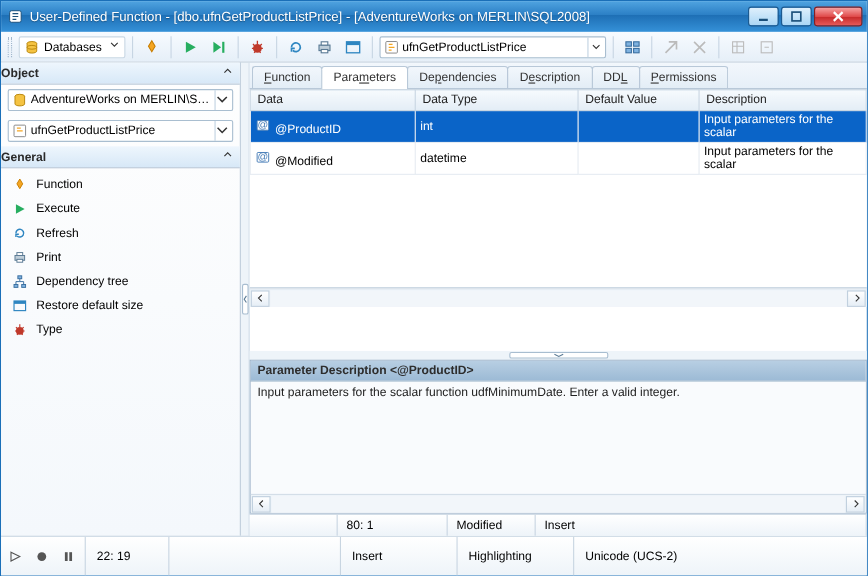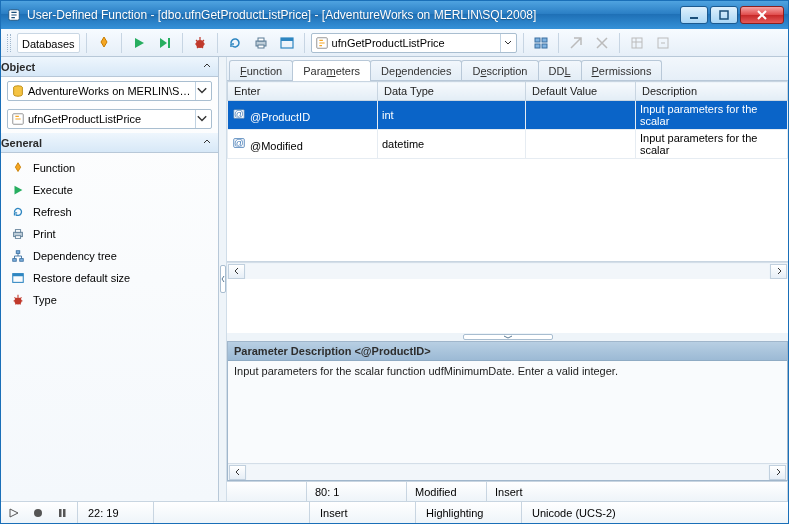--- a/index.html
+++ b/index.html
@@ -7,21 +7,21 @@
 .window { width: 789px; height: 524px; border: 1px solid #1a6fb8; background: #fff; display: flex; flex-direction: column; box-shadow: 0 0 6px rgba(0,0,0,0.3); }
 .titlebar { height: 28px; background: linear-gradient(#4fa3e0, #2b7fc5 45%, #1e6fb5 46%, #3591d8); display: flex; align-items: center; padding: 0 4px 0 6px; color: #fff; }
 .titlebar .ticon { width: 14px; height: 14px; margin-right: 6px; }
 .titlebar .title { flex: 1; font-size: 12px; text-shadow: 0 1px 1px rgba(0,0,0,0.3); white-space: nowrap; overflow: hidden; }
 .winbtns { display: flex; gap: 2px; }
 .winbtn { width: 28px; height: 18px; border: 1px solid #1c5a90; border-radius: 3px; background: linear-gradient(#dff0fc,#aad6f5); display: flex; align-items: center; justify-content: center; color: #1a4f7a; }
 .winbtn.close { width: 44px; background: linear-gradient(#f6a3a3,#e04b4b 50%, #c62828 51%, #e55a5a); color:#fff; border-color:#8a1f1f;}
 .winbtn svg { width: 12px; height: 12px; }
 .toolbar { height: 28px; border-bottom: 1px solid #b8c8d8; background: linear-gradient(#f7fbff,#e6eff8); display: flex; align-items: center; padding: 0 6px; gap: 4px; }
 .tgrip { width: 4px; height: 18px; border-left: 1px dotted #9fb6cc; border-right: 1px dotted #9fb6cc; margin-right: 2px; }
-.tool-db { display: flex; align-items: center; gap: 4px; border: 1px solid #c9d7e4; background: #fff; border-radius: 2px; height: 20px; padding: 0 4px; flex-direction: column; }
+.tool-db { display: flex; align-items: center; gap: 4px; border: 1px solid #c9d7e4; background: #fff; border-radius: 2px; height: 20px; padding: 0 4px; }
 .tool-db svg { width: 14px; height: 14px; }
 .tool-db .chev { margin-left: 2px; }
 .tsep { width: 1px; height: 20px; background: #c7d5e3; margin: 0 2px; }
 .ticonbtn { width: 22px; height: 22px; display: flex; align-items: center; justify-content: center; border-radius: 2px; }
 .ticonbtn svg { width: 16px; height: 16px; }
 .func-dd { display: flex; align-items: center; border: 1px solid #a9bed0; background: #fff; height: 20px; padding: 0 0 0 3px; border-radius: 2px; }
 .func-dd svg.fic { width: 14px; height: 14px; margin-right: 3px; }
 .func-dd input { border: none; outline: none; width: 168px; height: 16px; font-size: 11px; }
 .func-dd .ddbtn { width: 16px; height: 18px; border-left: 1px solid #c1d2e1; display: flex; align-items: center; justify-content: center; }
 .body { flex: 1; display: flex; min-height: 0; }
@@ -53,21 +53,21 @@
 .hscroll { height: 17px; background: #eef4f9; border-top:1px solid #d4dee8; display:flex; align-items:center; }
 .hscroll .arr { width:17px; height:15px; border:1px solid #c1d0de; background:linear-gradient(#fff,#e6eef6); display:flex;align-items:center;justify-content:center; margin:0 1px; }
 .hscroll .track { flex:1; height:15px; background:#f2f6fa; }
 .hsplit { height: 8px; background:#eef4f9; display:flex; align-items:center; justify-content:center; cursor:row-resize; }
 .hsplit .handle { height:6px; width:90px; border:1px solid #a8bdd0; border-radius:2px; background:#fff; display:flex; align-items:center; justify-content:center; }
 .desc-panel { border:1px solid #a0b6cb; margin:0; display:flex; flex-direction:column; height: 140px; }
 .desc-title { background: linear-gradient(#b8cfe3,#9cbad5); color:#2d2d2d; font-weight:bold; padding:3px 6px; border-bottom:1px solid #8fabc4; }
 .desc-body { flex:1; padding:4px 6px; background:#f9fbfd; color:#222; }
 .status-inner { height: 20px; border-top:1px solid #c8d5e1; background: linear-gradient(#fff,#eef4f9); display:flex; align-items:center; }
 .status-inner .cell { border-right:1px solid #c8d5e1; padding:0 8px; height:100%; display:flex; align-items:center; min-width:40px; }
-.status-outer { height: 22px; border-top:1px solid #c8d5e1; background: linear-gradient(#fff,#eef4f9); display:flex; align-items:center; padding:0 4px; gap:6px; }
+.status-outer { height: 36px; border-top:1px solid #c8d5e1; background: linear-gradient(#fff,#eef4f9); display:flex; align-items:center; padding:0 4px; gap:6px; }
 .status-outer .sbtn { width:18px; height:16px; display:flex; align-items:center; justify-content:center; }
 .status-outer .cell { border-left:1px solid #c8d5e1; padding:0 10px; height:100%; display:flex; align-items:center; }
 .chev svg { width:10px; height:10px; }
 .gray { color:#999; }
 </style>
 </head>
 <body>
 
 <div class="window">
 
@@ -311,21 +311,21 @@
         <div class="tab"><span>D<u>e</u>scription</span></div>
         <div class="tab"><span>DD<u>L</u></span></div>
         <div class="tab"><span><u>P</u>ermissions</span></div>
       </div>
 
       <div class="grid-wrap">
         <div class="grid">
           <table>
             <thead>
                 <tr>
-              <th style="width:150px">Enter</th>
+              <th style="width:150px">Data</th>
               <th style="width:148px">Data Type</th>
               <th style="width:110px">Default Value</th>
               <th>Description</th>
             </tr>
               </thead>
             <tbody id="grid-body">
                 <tr class="sel">
                   <td><span class="cellic">
                       <svg viewBox="0 0 16 16">
                         <rect x="2" y="3" width="12" height="10" rx="1" fill="#fff" stroke="#4a7fb8"></rect>

